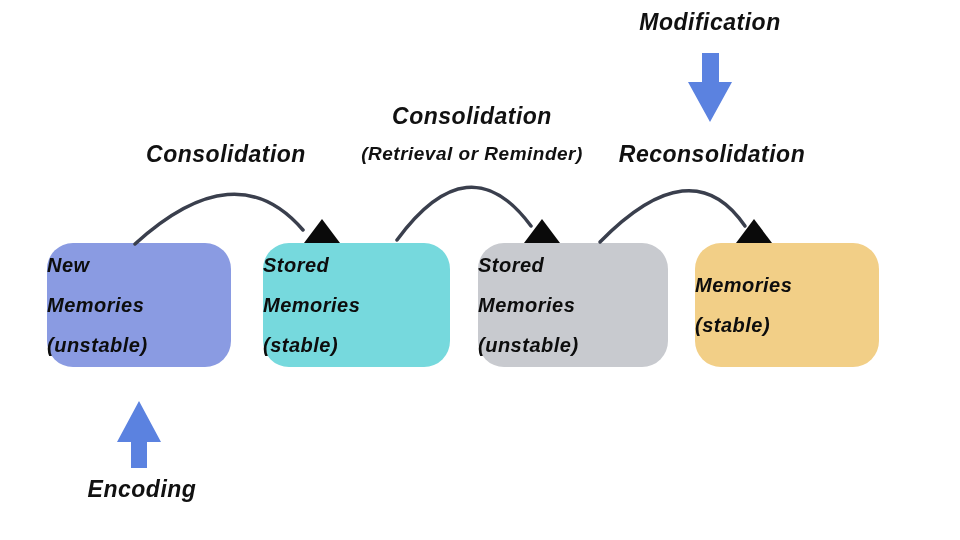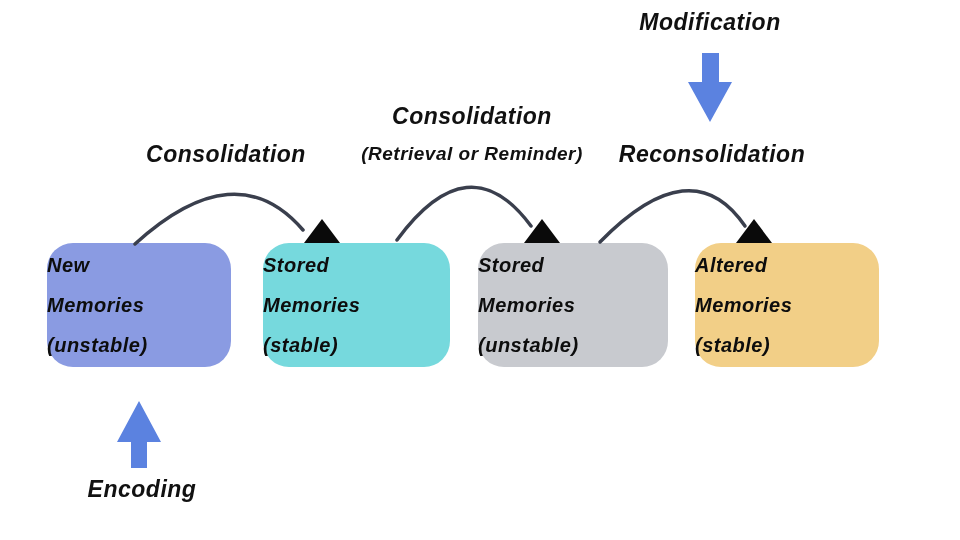--- a/index.html
+++ b/index.html
@@ -102,18 +102,17 @@
     <span>Stored</span>
     <span>Memories</span>
     <span>(stable)</span>
   </div>
   <div class="memory-box-text box-text-3">
     <span>Stored</span>
     <span>Memories</span>
     <span>(unstable)</span>
   </div>
   <div class="memory-box-text box-text-4">
-    <span>Altered</span>
     <span>Memories</span>
     <span>(stable)</span>
   </div>
 
 </div>
 
 </body></html>

